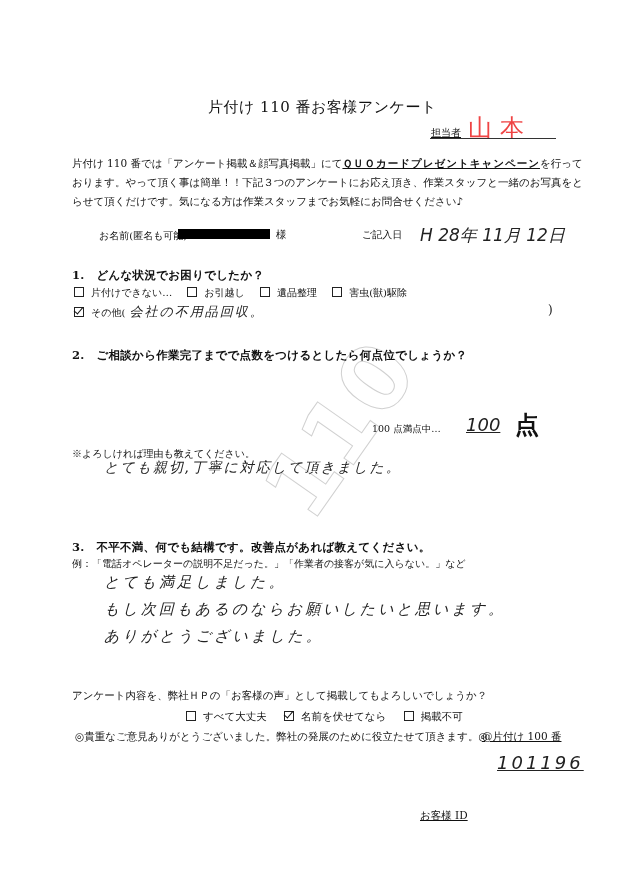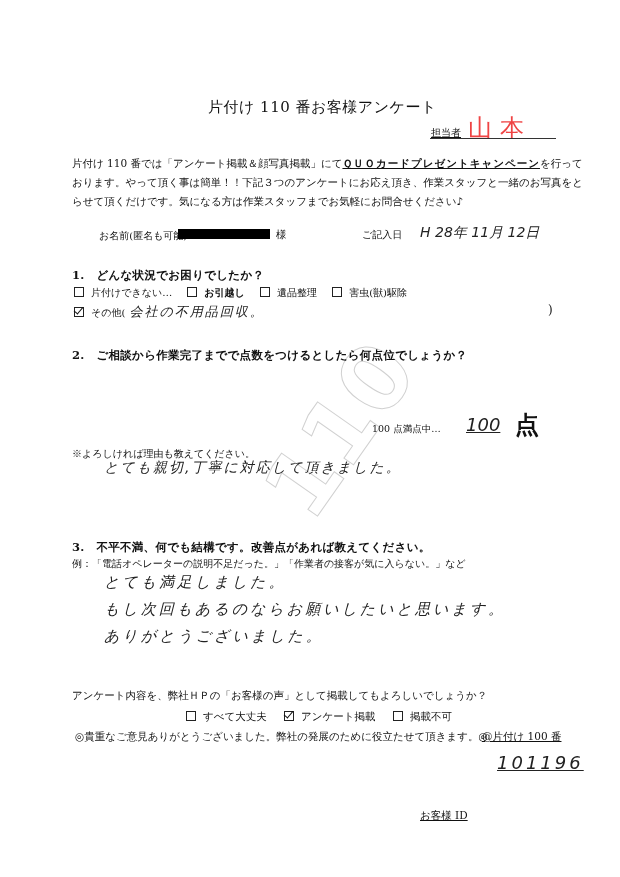--- a/index.html
+++ b/index.html
@@ -9,21 +9,21 @@
   .title { left: 208px; top: 98px; font-size: 15px; letter-spacing: 0.5px; }
   .staff-label { left: 431px; top: 126px; font-size: 10px; text-decoration: underline; }
   .staff-name { left: 468px; top: 112px; font-size: 24px; font-family: "DejaVu Sans", sans-serif; font-weight: 300; letter-spacing: 8px; color: #ef4444; }
   .staff-line { left: 430px; top: 138px; width: 126px; height: 1px; background: #333; }
   .intro { left: 72px; top: 154px; font-size: 10.5px; line-height: 19px; white-space: normal; width: 520px; }
   .intro u { text-decoration: underline; font-weight: bold; letter-spacing: 1px; }
   .name-label { left: 88px; top: 229px; font-size: 10px; margin-left: 11px; }
   .redacted { left: 178px; top: 229px; width: 92px; height: 10px; background: #000; }
   .sama { left: 276px; top: 228px; font-size: 10.5px; }
   .date-label { left: 362px; top: 228px; font-size: 10px; }
-  .date-val { left: 420px; top: 224px; font-size: 14px; font-family: "DejaVu Sans", sans-serif; color: #222; font-style: italic; }
+  .date-val { left: 420px; top: 224px; font-size: 17px; font-family: "DejaVu Sans", sans-serif; color: #222; font-style: italic; }
   .q { font-size: 11.5px; font-weight: bold; letter-spacing: 0.3px; }
   .q1 { left: 72px; top: 268px; }
   .opts { left: 74px; top: 286px; font-size: 10px; }
   .opts span { margin-right: 12px; text-align: center; }
   .box { display: inline-block; width: 8px; height: 8px; border: 1px solid #222; margin-right: 7px; vertical-align: -1px; }
   .box.checked { position: relative; }
   .box.checked::after { content: ""; position: absolute; left: 1px; top: -3px; width: 4px; height: 8px; border-right: 1.5px solid #111; border-bottom: 1.5px solid #111; transform: rotate(40deg); }
   .other { left: 74px; top: 303px; font-size: 10px; }
   .hand { font-family: "DejaVu Sans", sans-serif; font-style: italic; color: #222; font-weight: 300; }
   .other-val { font-size: 13px; margin-left: 4px; letter-spacing: 2px; }
@@ -62,21 +62,21 @@
 
 <div class="abs name-label">お名前(匿名も可能)</div>
 <div class="abs redacted"></div>
 <div class="abs sama">様</div>
 <div class="abs date-label">ご記入日</div>
 <div class="abs date-val hand">H 28年 11月 12日</div>
 
 <div class="abs q q1">1.　どんな状況でお困りでしたか？</div>
 <div class="abs opts">
   <span><i class="box"></i><b style="font-weight:normal">片付けできない…</b></span>
-  <span><i class="box"></i><b style="font-weight:bold">お引越し</b></span>
+  <span><i class="box"></i><b style="font-weight:normal">お引越し</b></span>
   <span><i class="box"></i><b style="font-weight:normal">遺品整理</b></span>
   <span><i class="box"></i><b style="font-weight:normal">害虫(獣)駆除</b></span>
 </div>
 <div class="abs other"><i class="box checked"></i><span>その他(</span><span class="hand other-val">会社の不用品回収。</span></div>
 <div class="abs paren-close">)</div>
 
 <div class="abs q q2">2.　ご相談から作業完了までで点数をつけるとしたら何点位でしょうか？</div>
 <div class="abs score-label">100 点満点中…</div>
 <div class="abs score-val hand">100</div>
 <div class="abs score-unit">点</div>
@@ -85,20 +85,20 @@
 
 <div class="abs q q3">3.　不平不満、何でも結構です。改善点があれば教えてください。</div>
 <div class="abs example">例：「電話オペレーターの説明不足だった。」「作業者の接客が気に入らない。」など</div>
 <div class="abs comment c1 hand">とても満足しました。</div>
 <div class="abs comment c2 hand">もし次回もあるのならお願いしたいと思います。</div>
 <div class="abs comment c3 hand">ありがとうございました。</div>
 
 <div class="abs publish-q">アンケート内容を、弊社ＨＰの「お客様の声」として掲載してもよろしいでしょうか？</div>
 <div class="abs publish-opts">
   <span><i class="box"></i><b style="font-weight:normal">すべて大丈夫</b></span>
-  <span><i class="box checked"></i><b style="font-weight:normal">アンケート掲載</b></span>
+  <span><i class="box checked"></i><b style="font-weight:normal">名前を伏せてなら</b></span>
   <span><i class="box"></i><b style="font-weight:normal">掲載不可</b></span>
 </div>
 <div class="abs thanks">◎貴重なご意見ありがとうございました。弊社の発展のために役立たせて頂きます。◎</div>
 <div class="abs brand">@片付け 100 番</div>
 
 <div class="abs id-label">お客様 ID</div>
 <div class="abs id-val hand">101196</div>
 
 </body></html>

